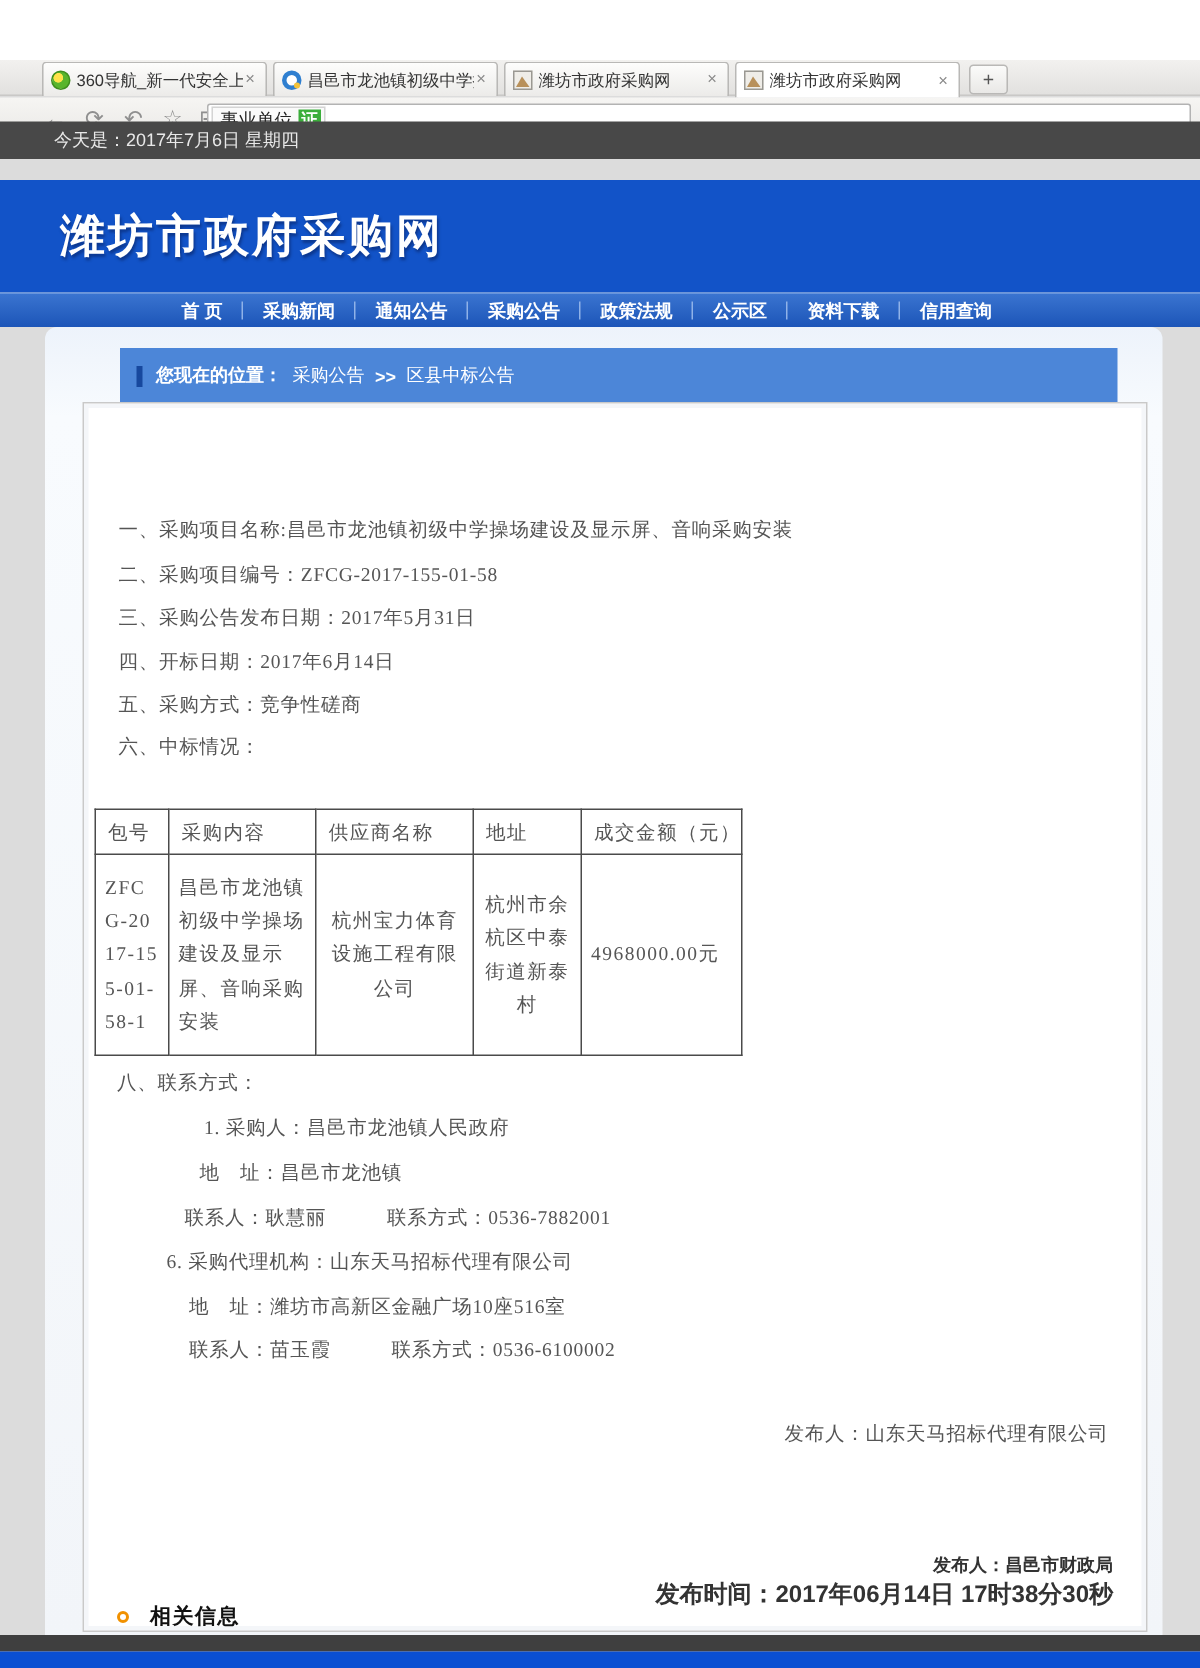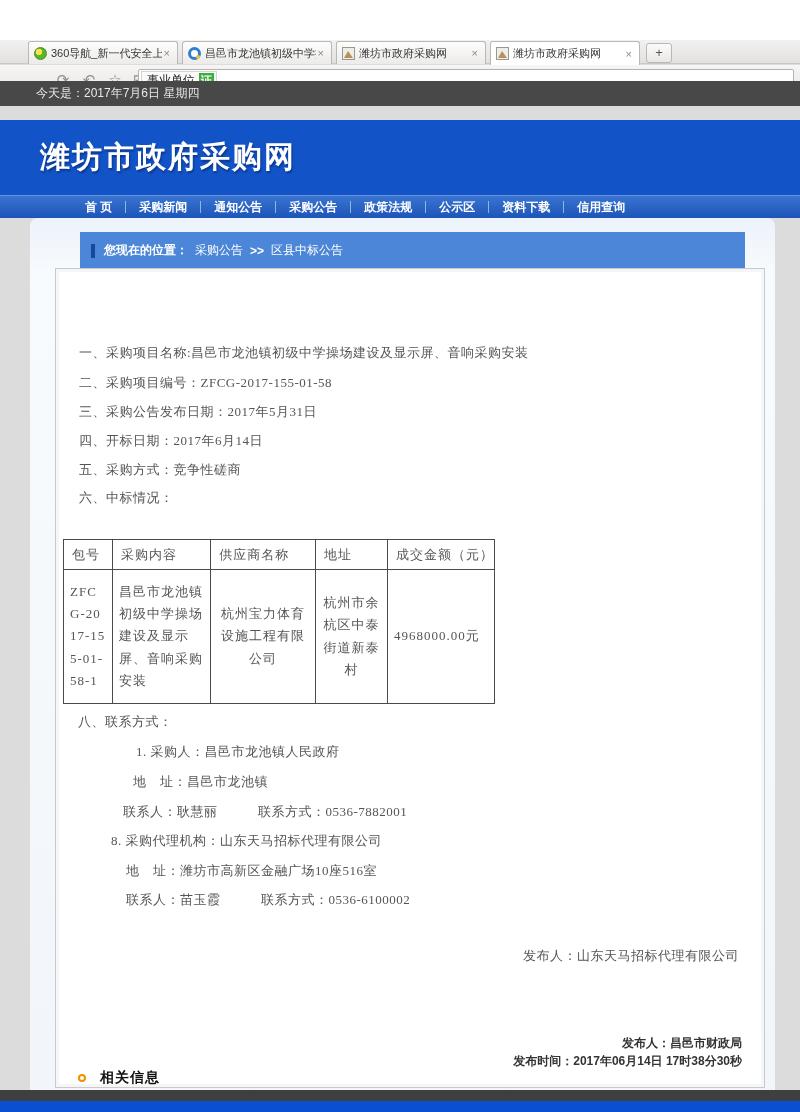--- a/index.html
+++ b/index.html
@@ -41,21 +41,21 @@
   .url { font-size:13px; color:#222; margin-left:7px; white-space:nowrap; }
 
   
   .datebar { position:absolute; left:0; top:81px; width:800px; height:25px; background:#484848;
              color:#e8e8e8; font-size:12px; line-height:25px; padding-left:36px; }
   .siteheader { position:absolute; left:0; top:120px; width:800px; height:75px; background:#1253c8; }
   .sitetitle { position:absolute; left:40px; top:17px; font-size:30px; font-weight:bold; color:#ffffff;
                letter-spacing:2px; text-shadow:1px 2px 2px rgba(0,0,30,.35); }
   .navbar { position:absolute; left:0; top:195px; width:800px; height:23px;
             background:linear-gradient(#3a74d0,#1c55b8); border-top:1px solid #6795dd;
-            display:flex; align-items:center; padding-left:72px; }
+            display:flex; align-items:center; padding-left:108px; }
   .navitem { color:#fff; font-size:12px; font-weight:bold; padding:0 13px; white-space:nowrap; }
   .navsep { width:1px; height:12px; background:#8fb2e8; }
 
   
   .pagebg { position:absolute; left:0; top:218px; width:800px; height:872px; background:#dcdcdc; }
   .wrapper { position:absolute; left:30px; top:0; width:745px; height:872px;
              background:linear-gradient(#edf3fb,#f8fbfe 60px,#f2f5f9); border-radius:8px 8px 0 0; }
   .breadcrumb { position:absolute; left:50px; top:14px; width:665px; height:37px; background:#4c86d8;
                 display:flex; align-items:center; color:#fff; font-size:12px; }
   .bc-accent { width:4px; height:14px; background:#17489e; margin:0 9px 0 11px; }
@@ -83,21 +83,21 @@
   .it7 { position:absolute; left:30px; top:415px; }
   .it8 { position:absolute; left:22px; top:444px; }
   .cl0 { position:absolute; left:60px; top:474px;margin-left:20px; }
   .cl1 { position:absolute; left:77px; top:504px; }
   .cl2 { position:absolute; left:67px; top:534px; }
   .cl3 { position:absolute; left:55px; top:563px; }
   .cl4 { position:absolute; left:70px; top:593px; }
   .cl5 { position:absolute; left:70px; top:622px; }
   .pub-inline { position:absolute; right:25px; top:678px; }
   .pub-by   { position:absolute; right:22px; top:766px; font-size:12px; font-weight:bold; color:#333; }
-  .pub-time { position:absolute; right:22px; top:784px; font-size:12px; font-weight:bold; color:#333; }
+  .pub-time { position:absolute; right:22px; top:784px; font-size:16px; font-weight:bold; color:#333; }
   .related { position:absolute; left:10px; top:800px; display:flex; align-items:center; }
   .rel-bullet { width:8px; height:8px; border:2px solid #f19100; border-radius:50%; margin:0 14px 0 12px; }
   .rel-label { font-size:14px; font-weight:bold; color:#111; letter-spacing:1px; }
 
   .footer-dark { position:absolute; left:0; top:1090px; width:800px; height:11px; background:#3f3f3f; }
   .footer-blue { position:absolute; left:0; top:1101px; width:800px; height:11px; background:#0a4fd2; }
 </style>
 </head>
 <body>
 
@@ -211,21 +211,21 @@
             <td class="c-amount">4968000.00元</td>
           </tr>
         </tbody>
           </table>
 
         <div class="ser it8">八、联系方式：</div>
 
         <div class="ser cl0">1. 采购人：昌邑市龙池镇人民政府</div>
         <div class="ser cl1">地　址：昌邑市龙池镇</div>
         <div class="ser cl2">联系人：耿慧丽　　　联系方式：0536-7882001</div>
-        <div class="ser cl3">8. 采购代理机构：山东天马招标代理有限公司</div>
+        <div class="ser cl3">6. 采购代理机构：山东天马招标代理有限公司</div>
         <div class="ser cl4">地　址：潍坊市高新区金融广场10座516室</div>
         <div class="ser cl5">联系人：苗玉霞　　　联系方式：0536-6100002</div>
 
         <div class="ser pub-inline">发布人：山东天马招标代理有限公司</div>
         <div class="pub-by">发布人：昌邑市财政局</div>
         <div class="pub-time">发布时间：2017年06月14日  17时38分30秒</div>
 
         <div class="related">
           <span class="rel-bullet"></span>
           <span class="rel-label">相关信息</span>

